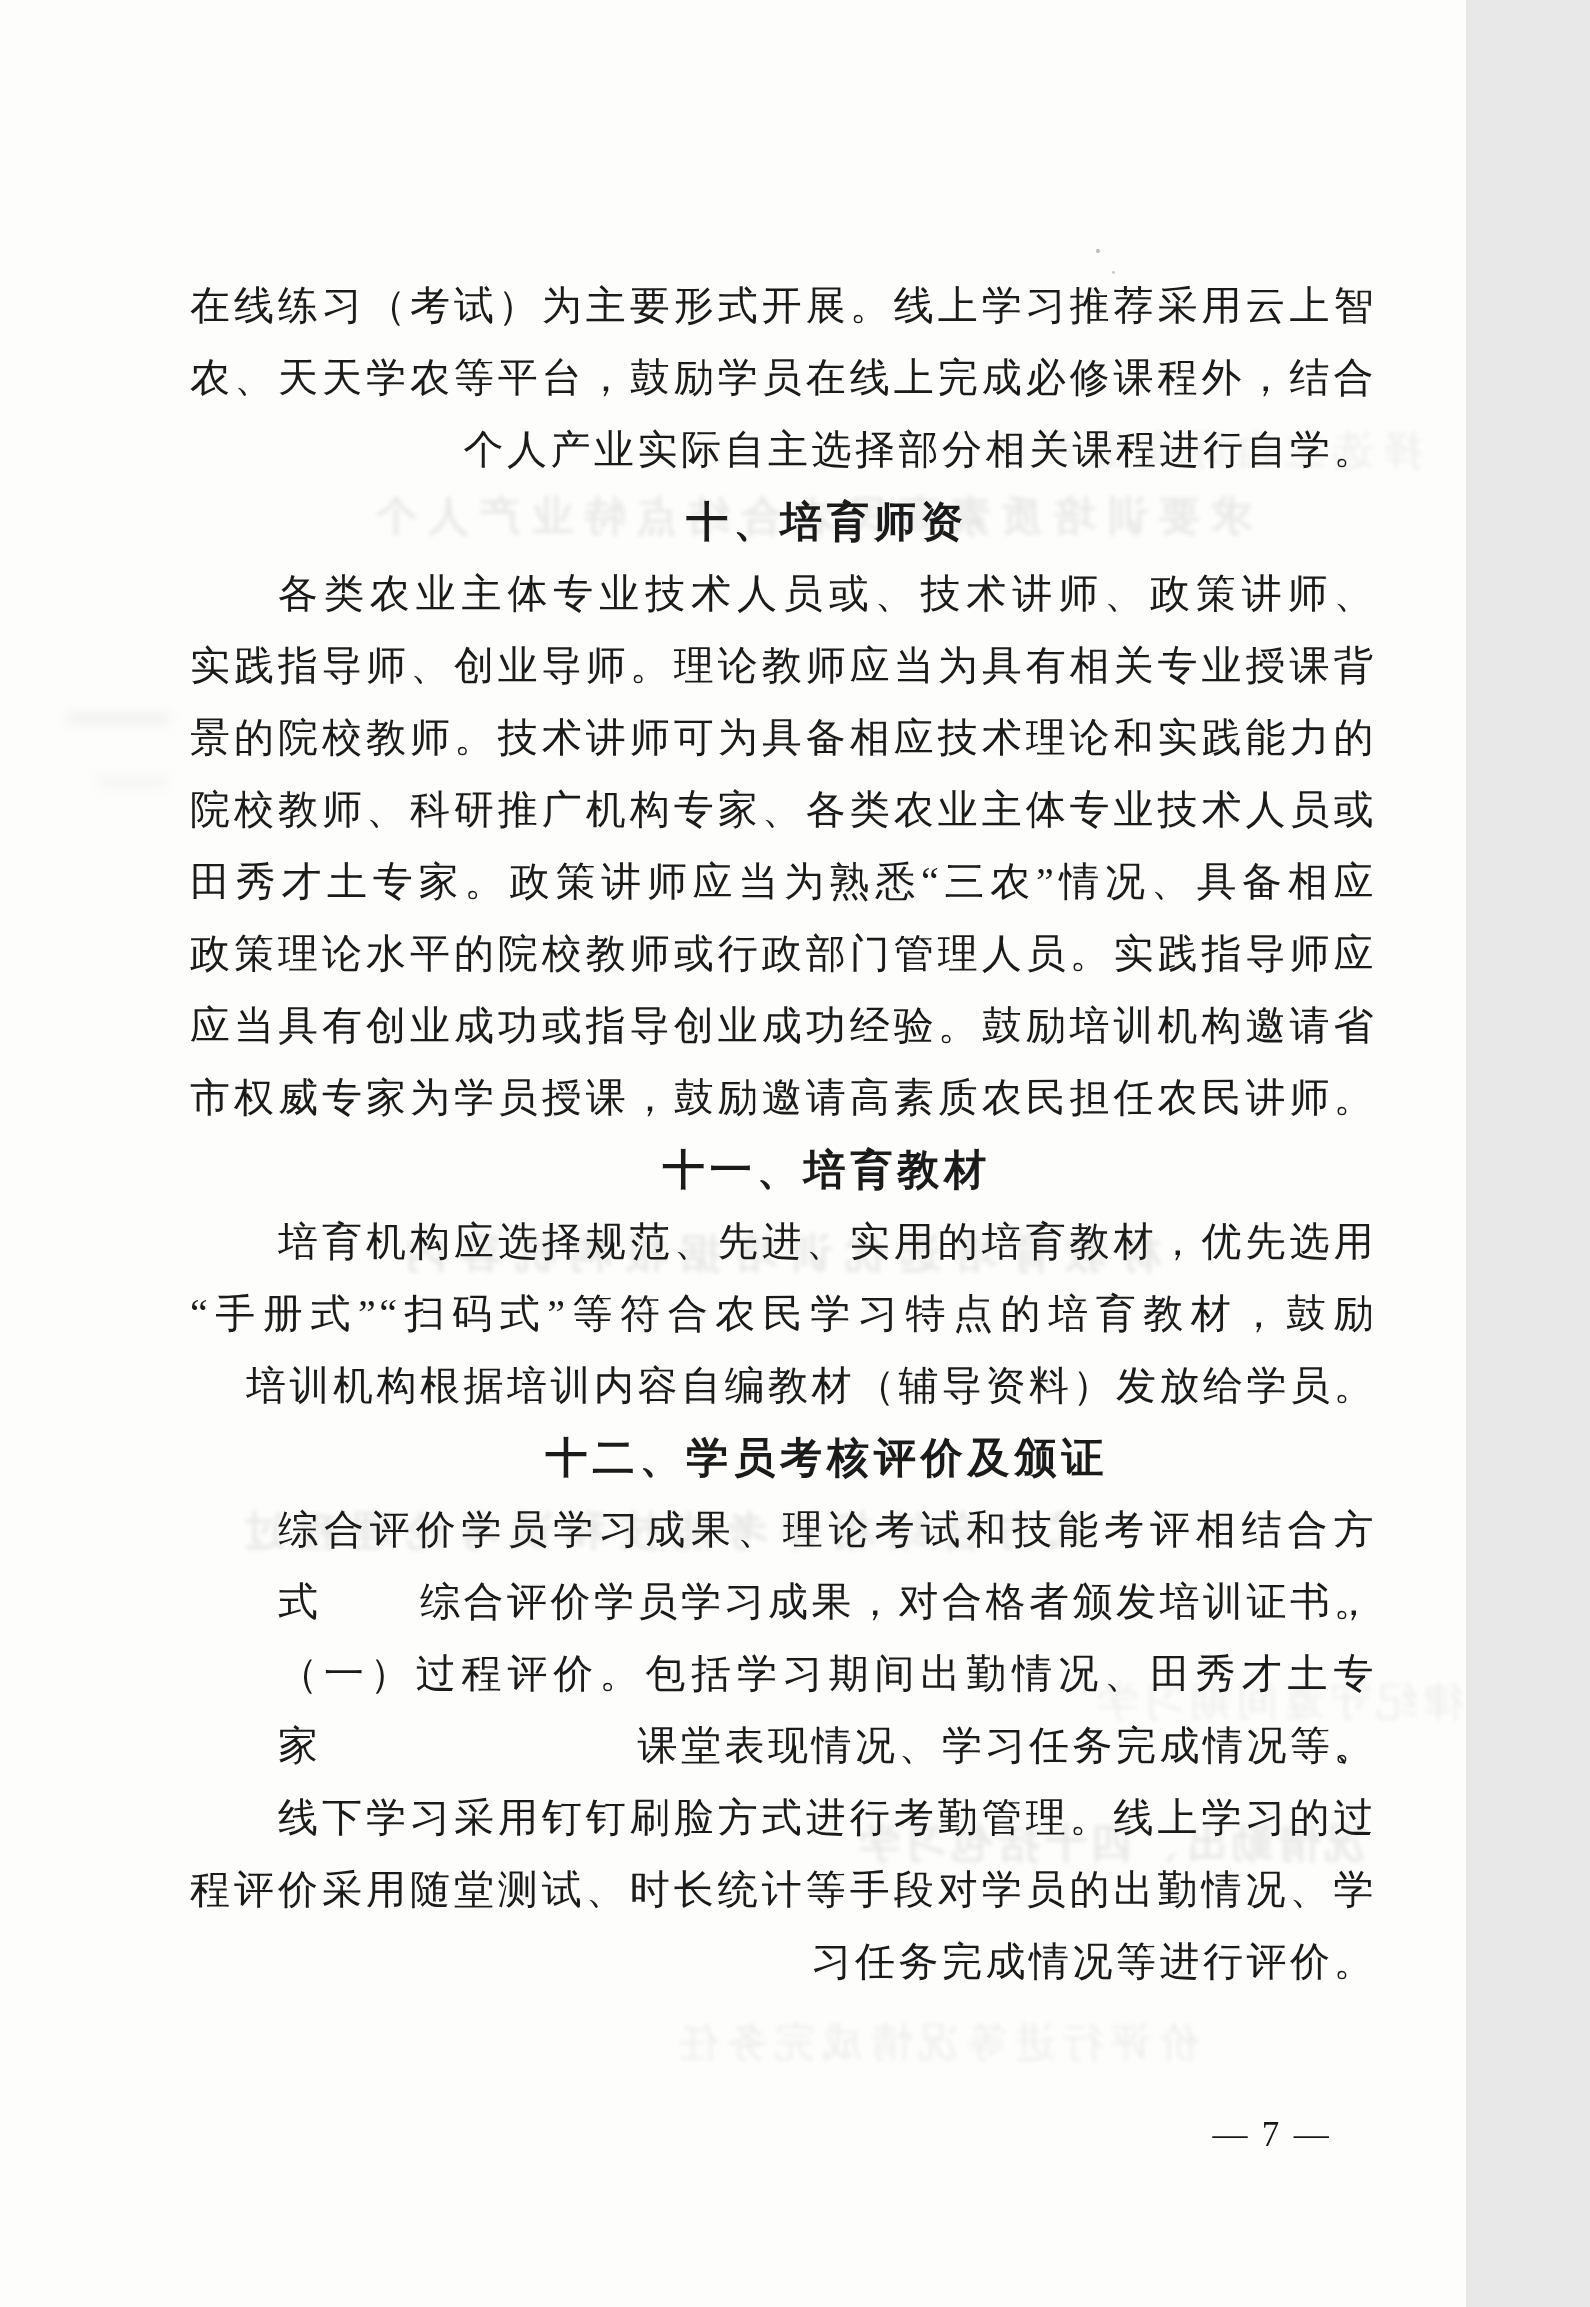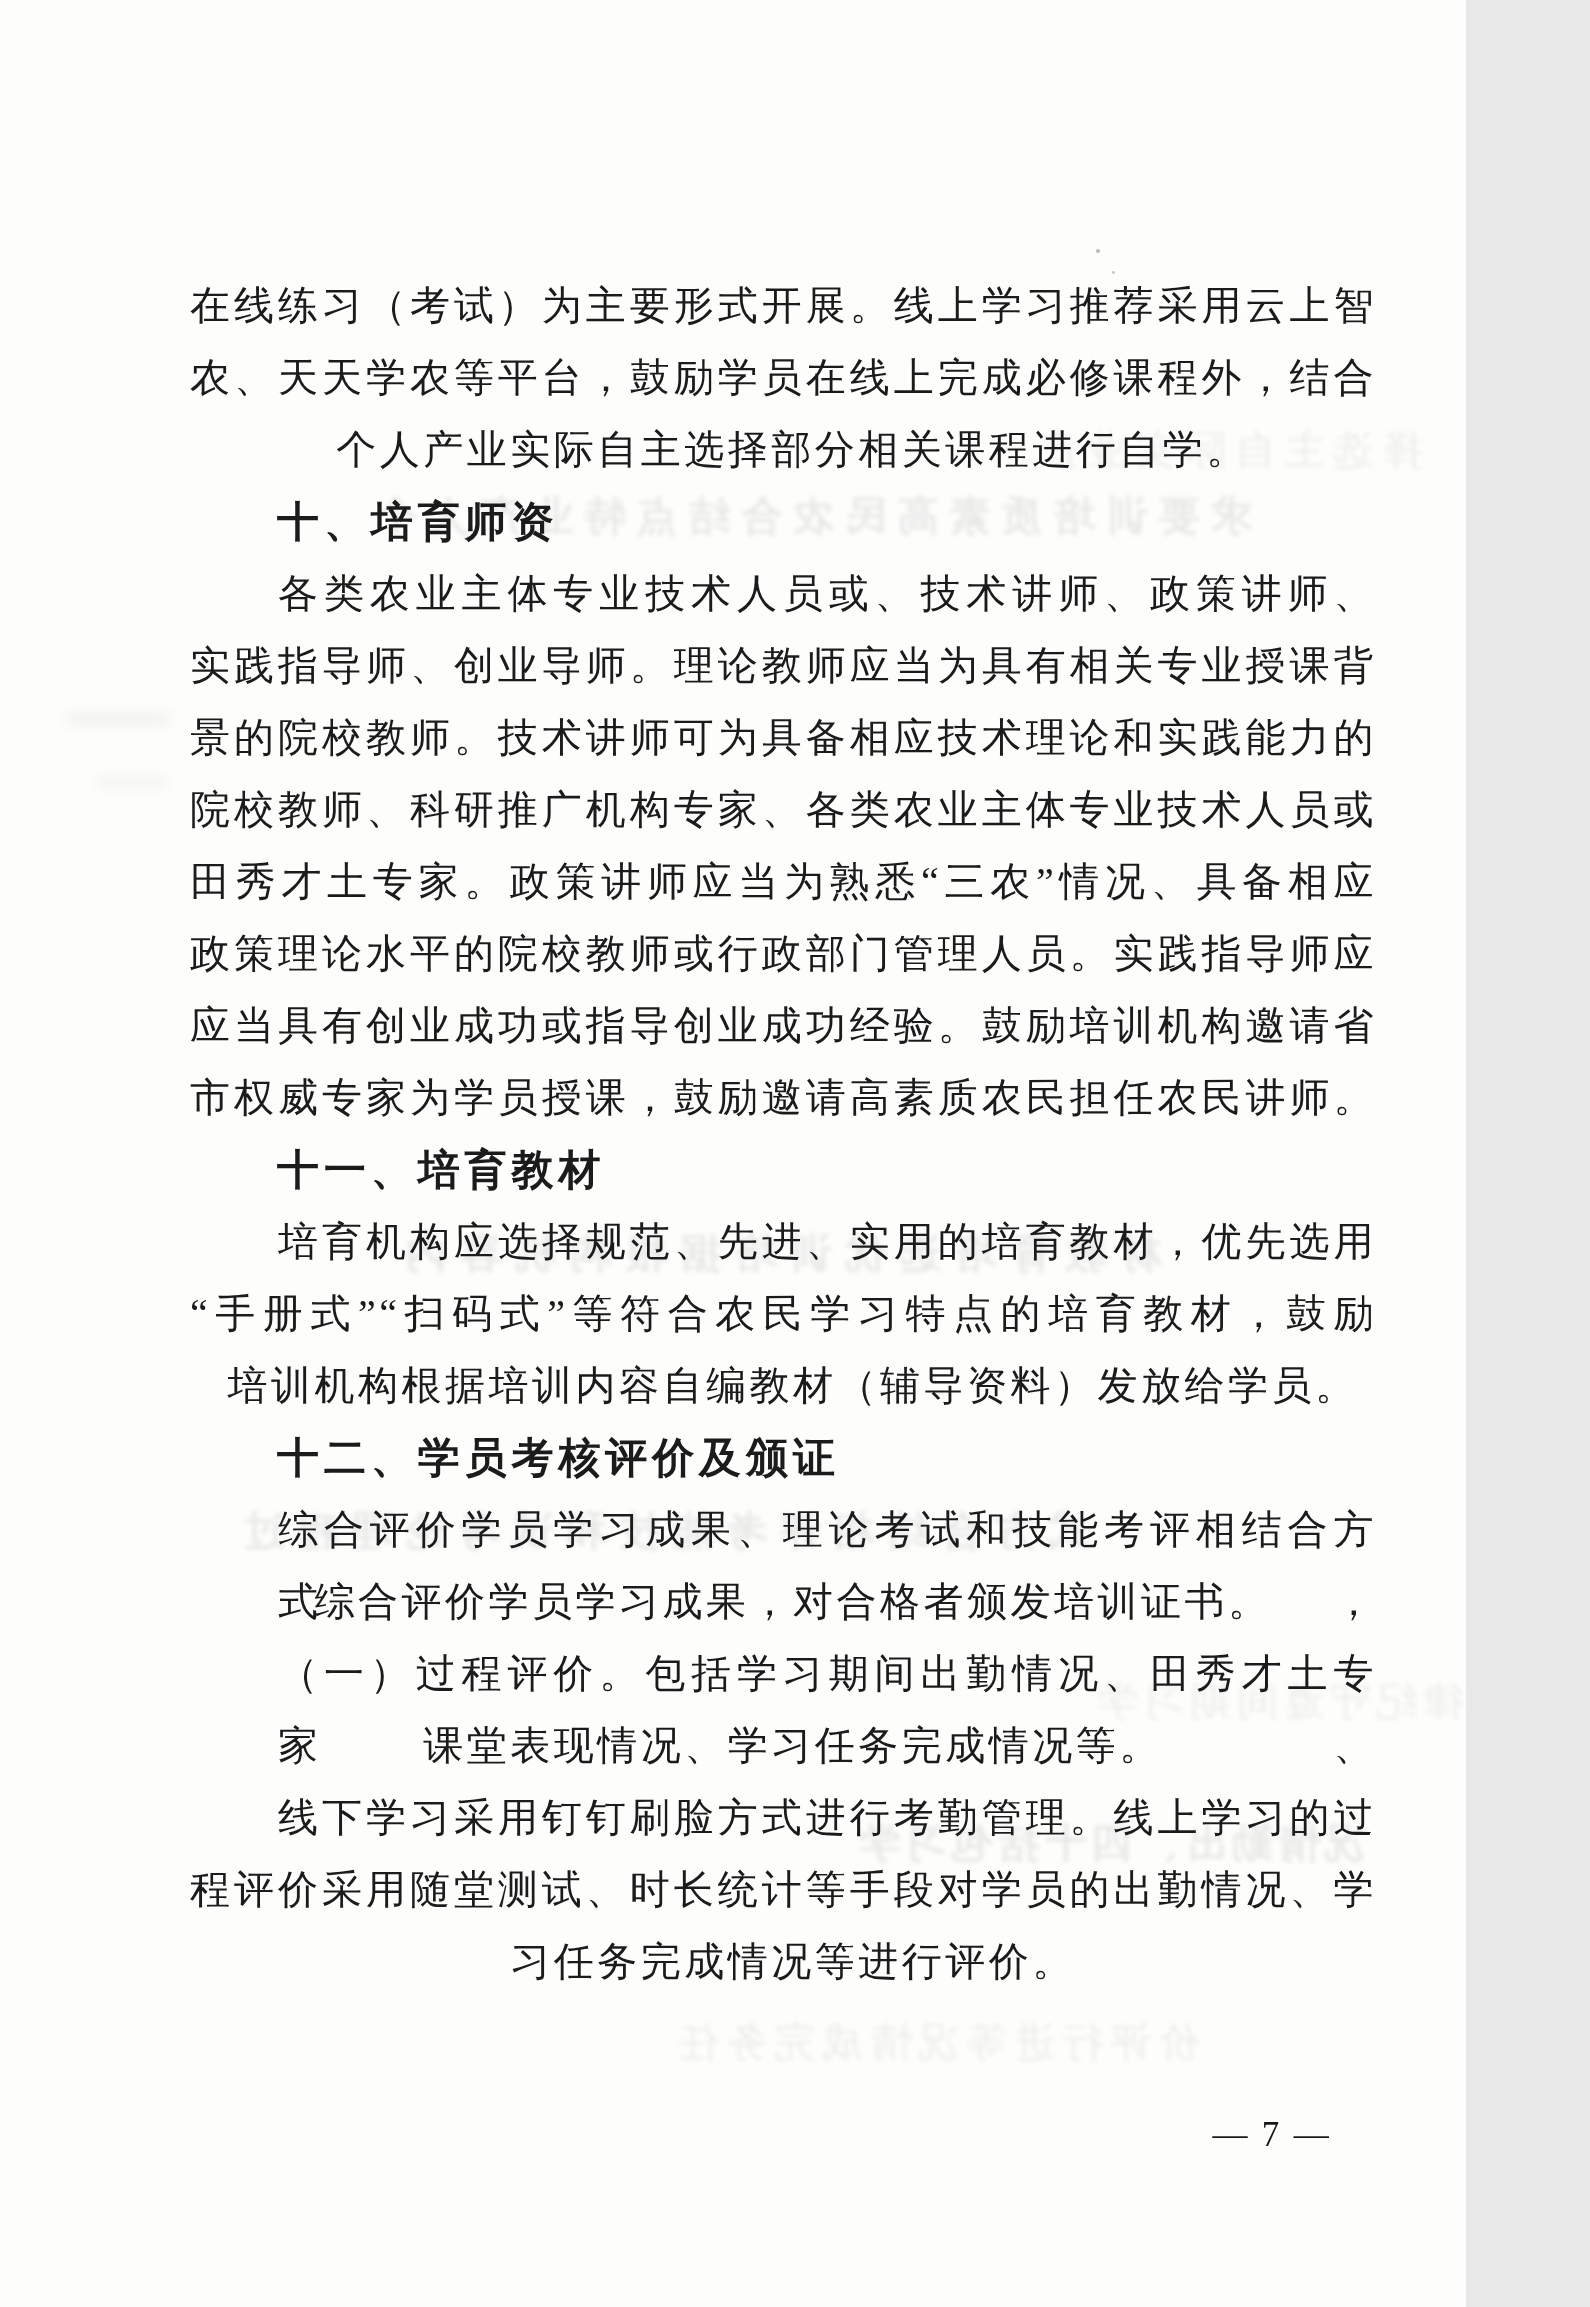--- a/index.html
+++ b/index.html
@@ -19,27 +19,28 @@
     width: 1187px;
     z-index: 2;
   }
   .ln {
     height: 72px;
     line-height: 72px;
     font-family: "Liberation Serif", "DejaVu Serif", serif;
     font-size: 40px;
     letter-spacing: 3.5px;
     color: #1b1b1b;
+    text-align: center;
   }
   .full {
     text-align: justify;
     text-align-last: justify;
     text-justify: inter-character;
   }
-  .end { text-align: center; white-space: nowrap; margin-left: 19px; }
+  .end { text-align: right; white-space: nowrap; margin-left: 19px; }
   .ind { padding-left: 88px; box-sizing: border-box; }
   .hd {
     font-family: "Liberation Sans", "DejaVu Sans", sans-serif;
     font-weight: 700;
     font-size: 42px;
     letter-spacing: 4.9px;
     padding-left: 87px;
     box-sizing: border-box;
     white-space: nowrap;
   }

